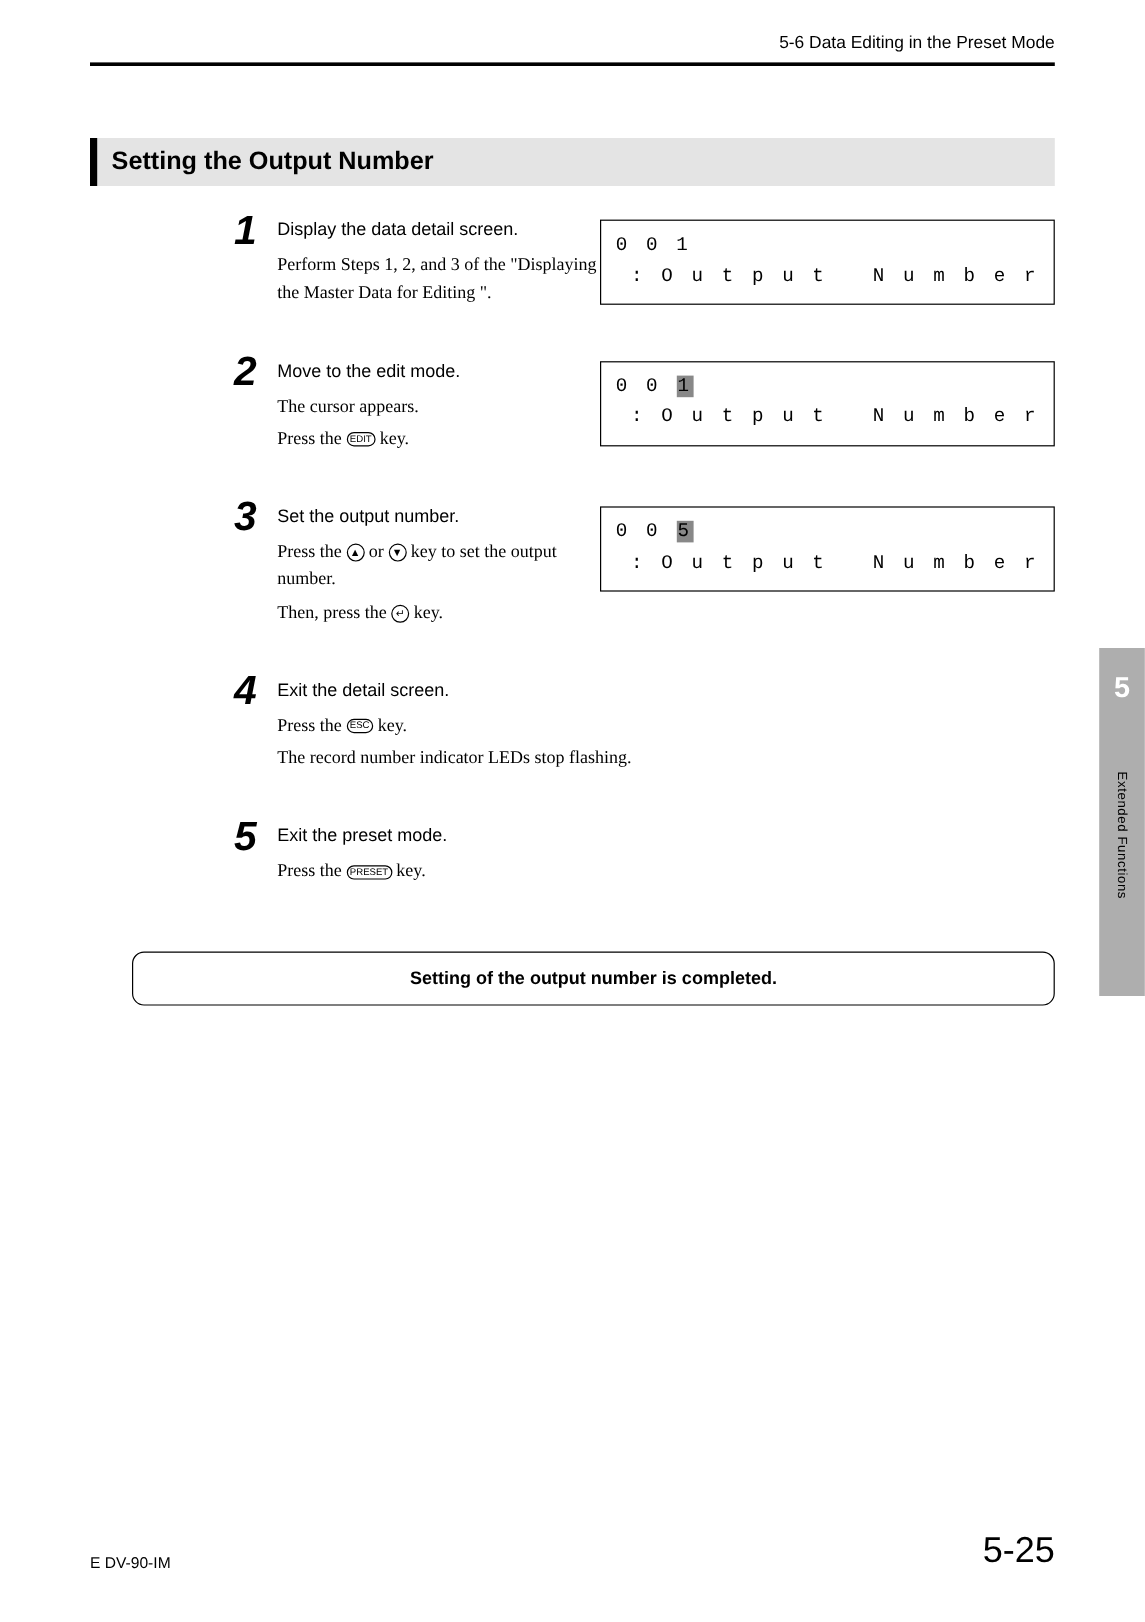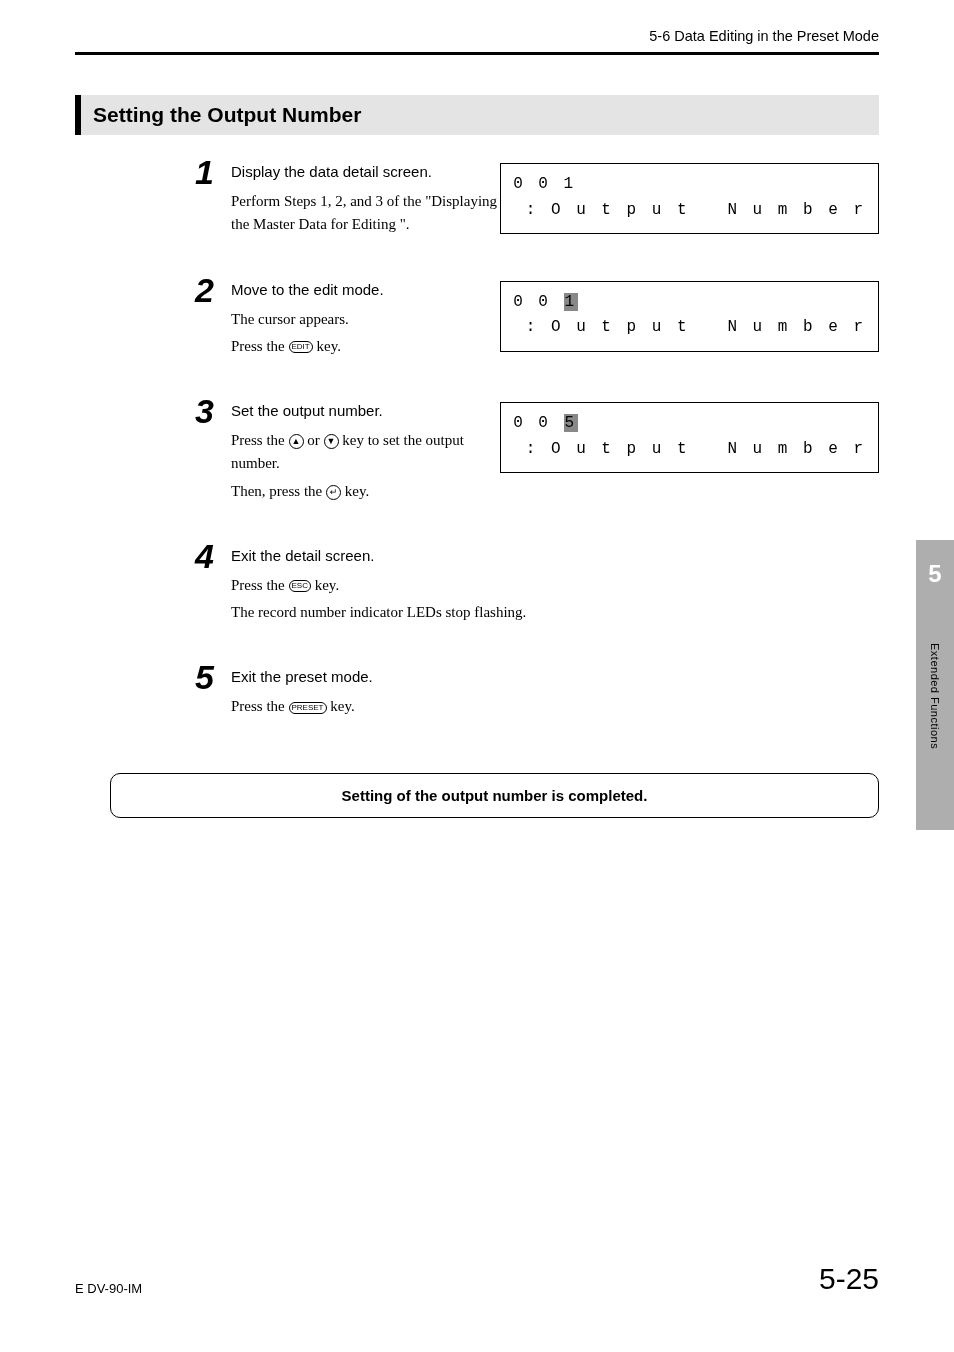--- a/index.html
+++ b/index.html
@@ -22,21 +22,21 @@
     font-family: Arial, Helvetica, sans-serif;
     font-size: 14.5px;
     color: #000;
   }
   .header-rule {
     border: none;
     border-top: 3px solid #000;
     margin-top: 8px;
   }
   .section-title {
-    margin-top: 40px;
+    margin-top: 60px;
     background: #e4e4e4;
     border-left: 6px solid #000;
     padding: 8px 12px;
     font-family: Arial, Helvetica, sans-serif;
     font-size: 21px;
     font-weight: bold;
   }
   .steps {
     margin-top: 28px;
   }
@@ -146,21 +146,21 @@
   .side-tab-text {
     writing-mode: vertical-rl;
     font-family: Arial, Helvetica, sans-serif;
     font-size: 11px;
     color: #000;
     margin-top: 55px;
     letter-spacing: 0.5px;
   }
   .footer {
     position: absolute;
-    bottom: 56px;
+    bottom: 42px;
     left: 75px;
     right: 75px;
     display: flex;
     justify-content: space-between;
     align-items: flex-end;
   }
   .footer-left {
     font-family: Arial, Helvetica, sans-serif;
     font-size: 13px;
   }

